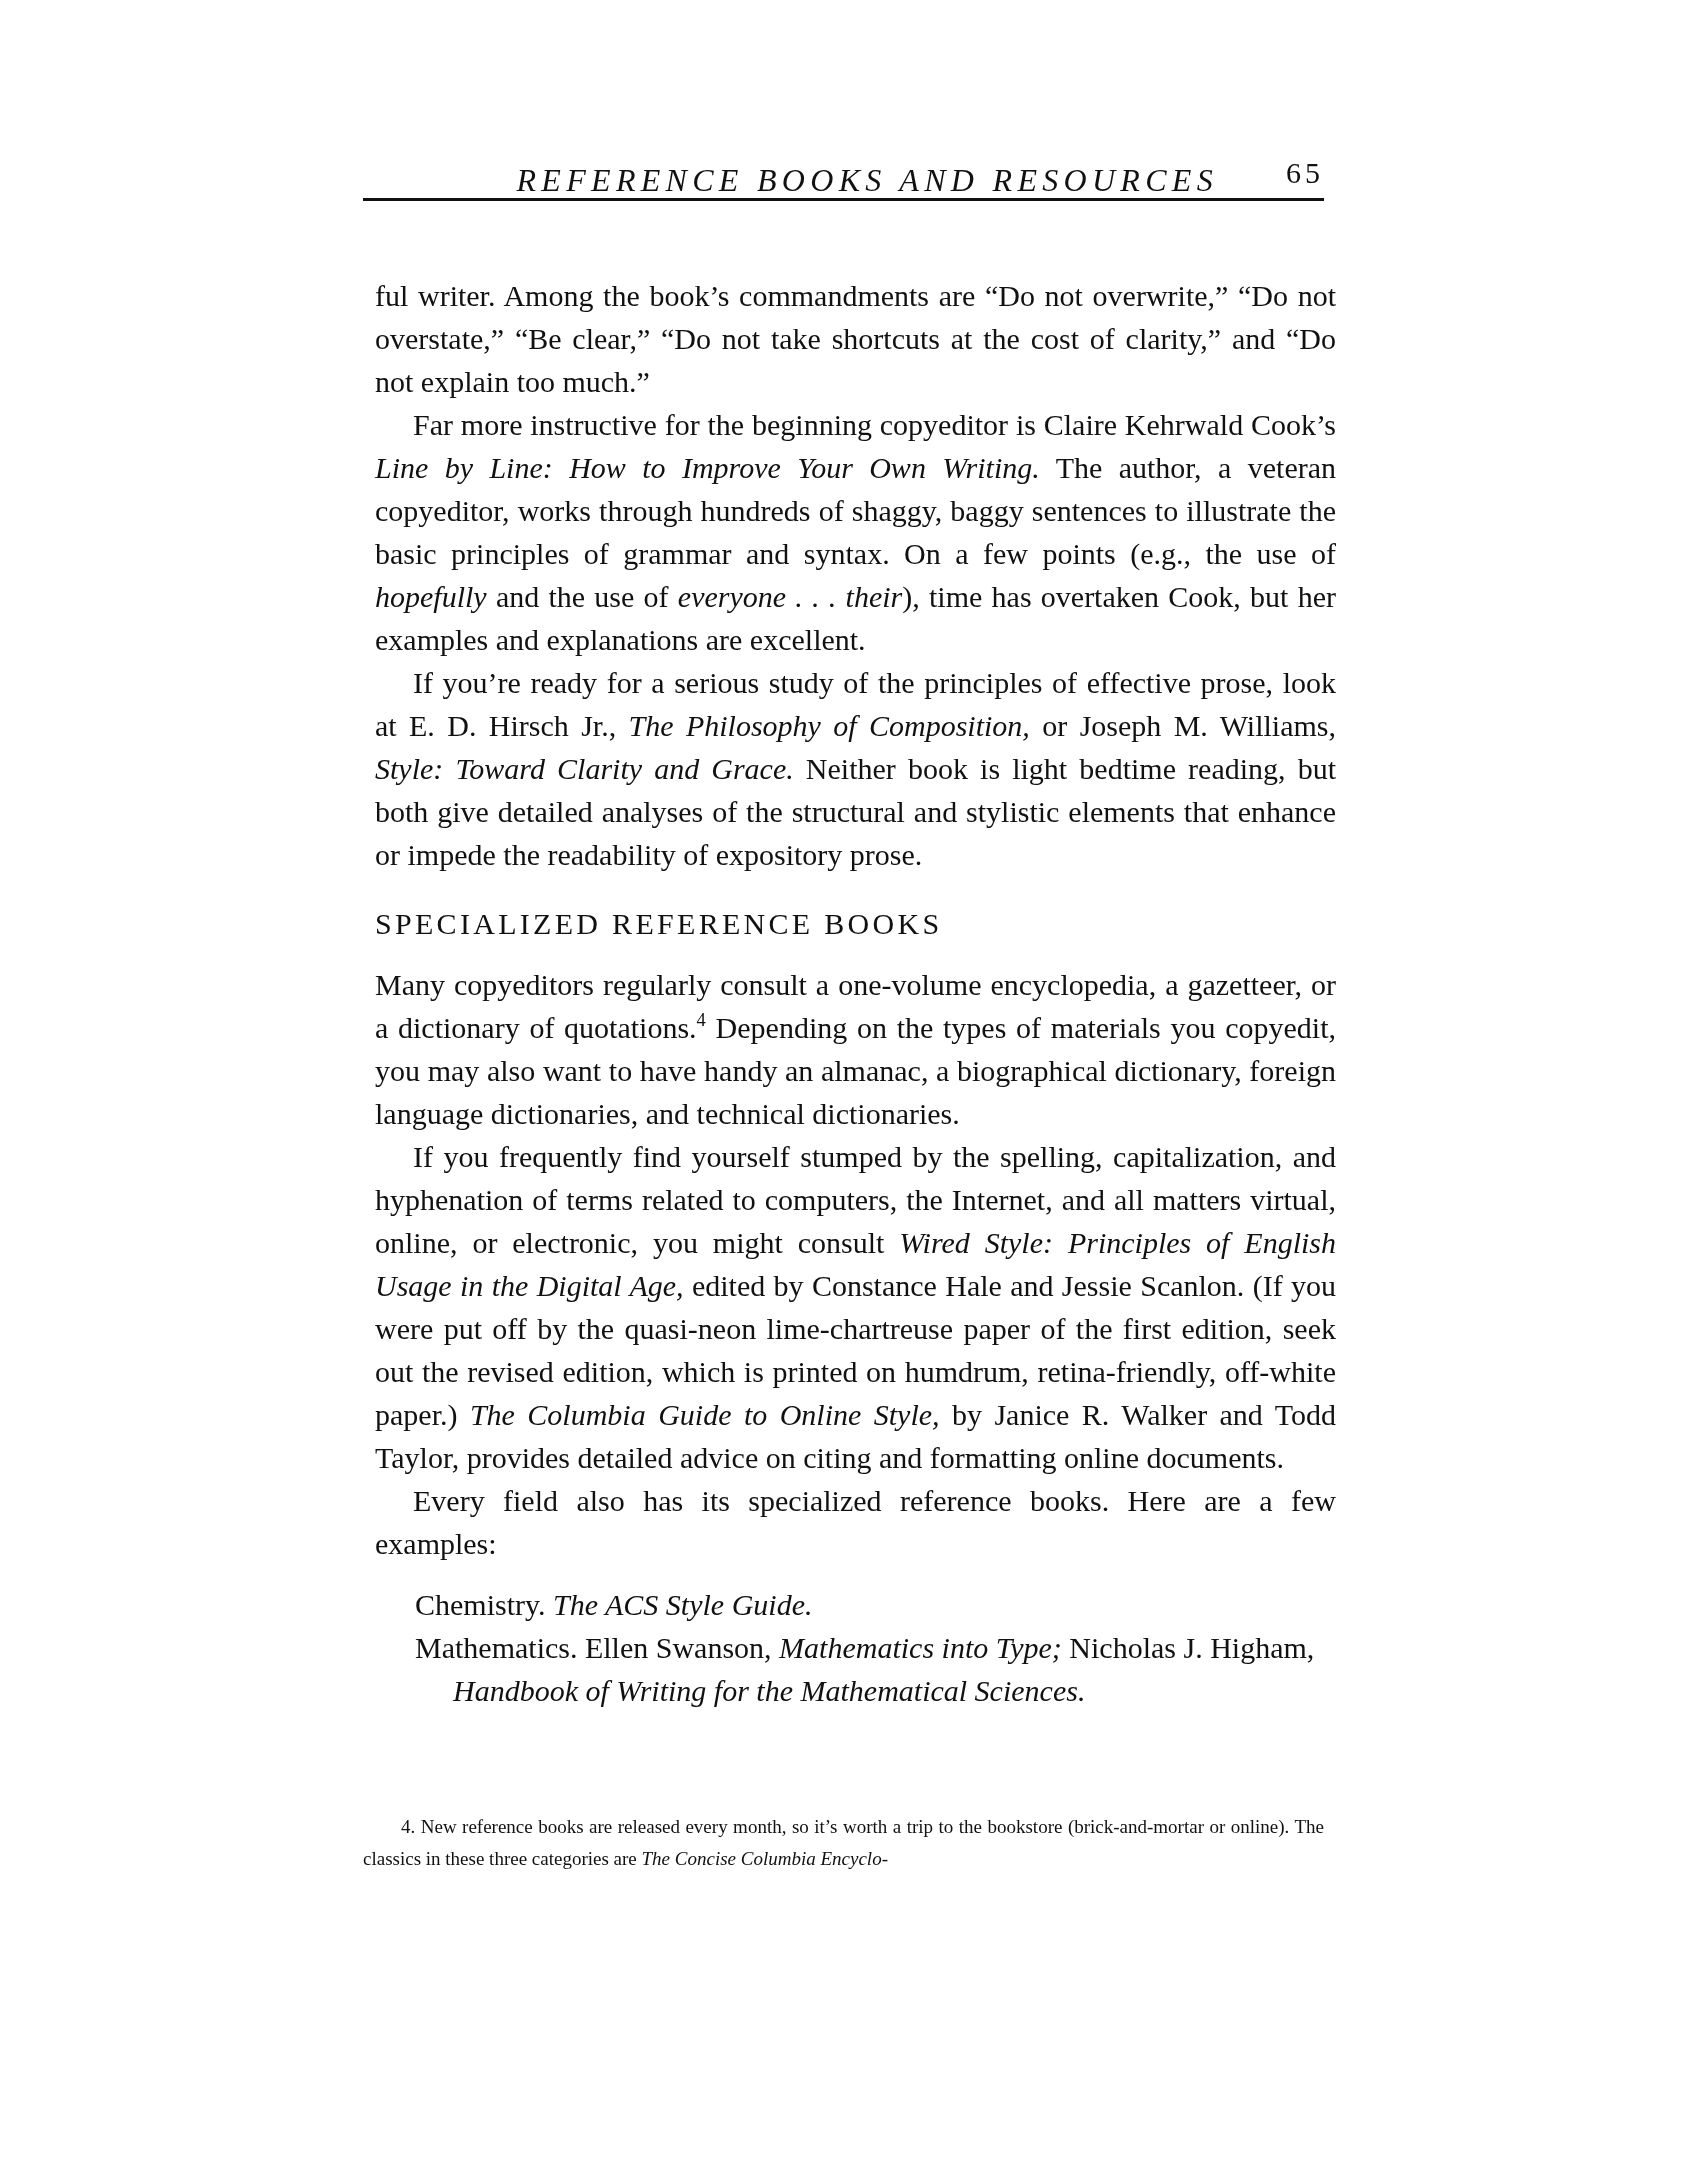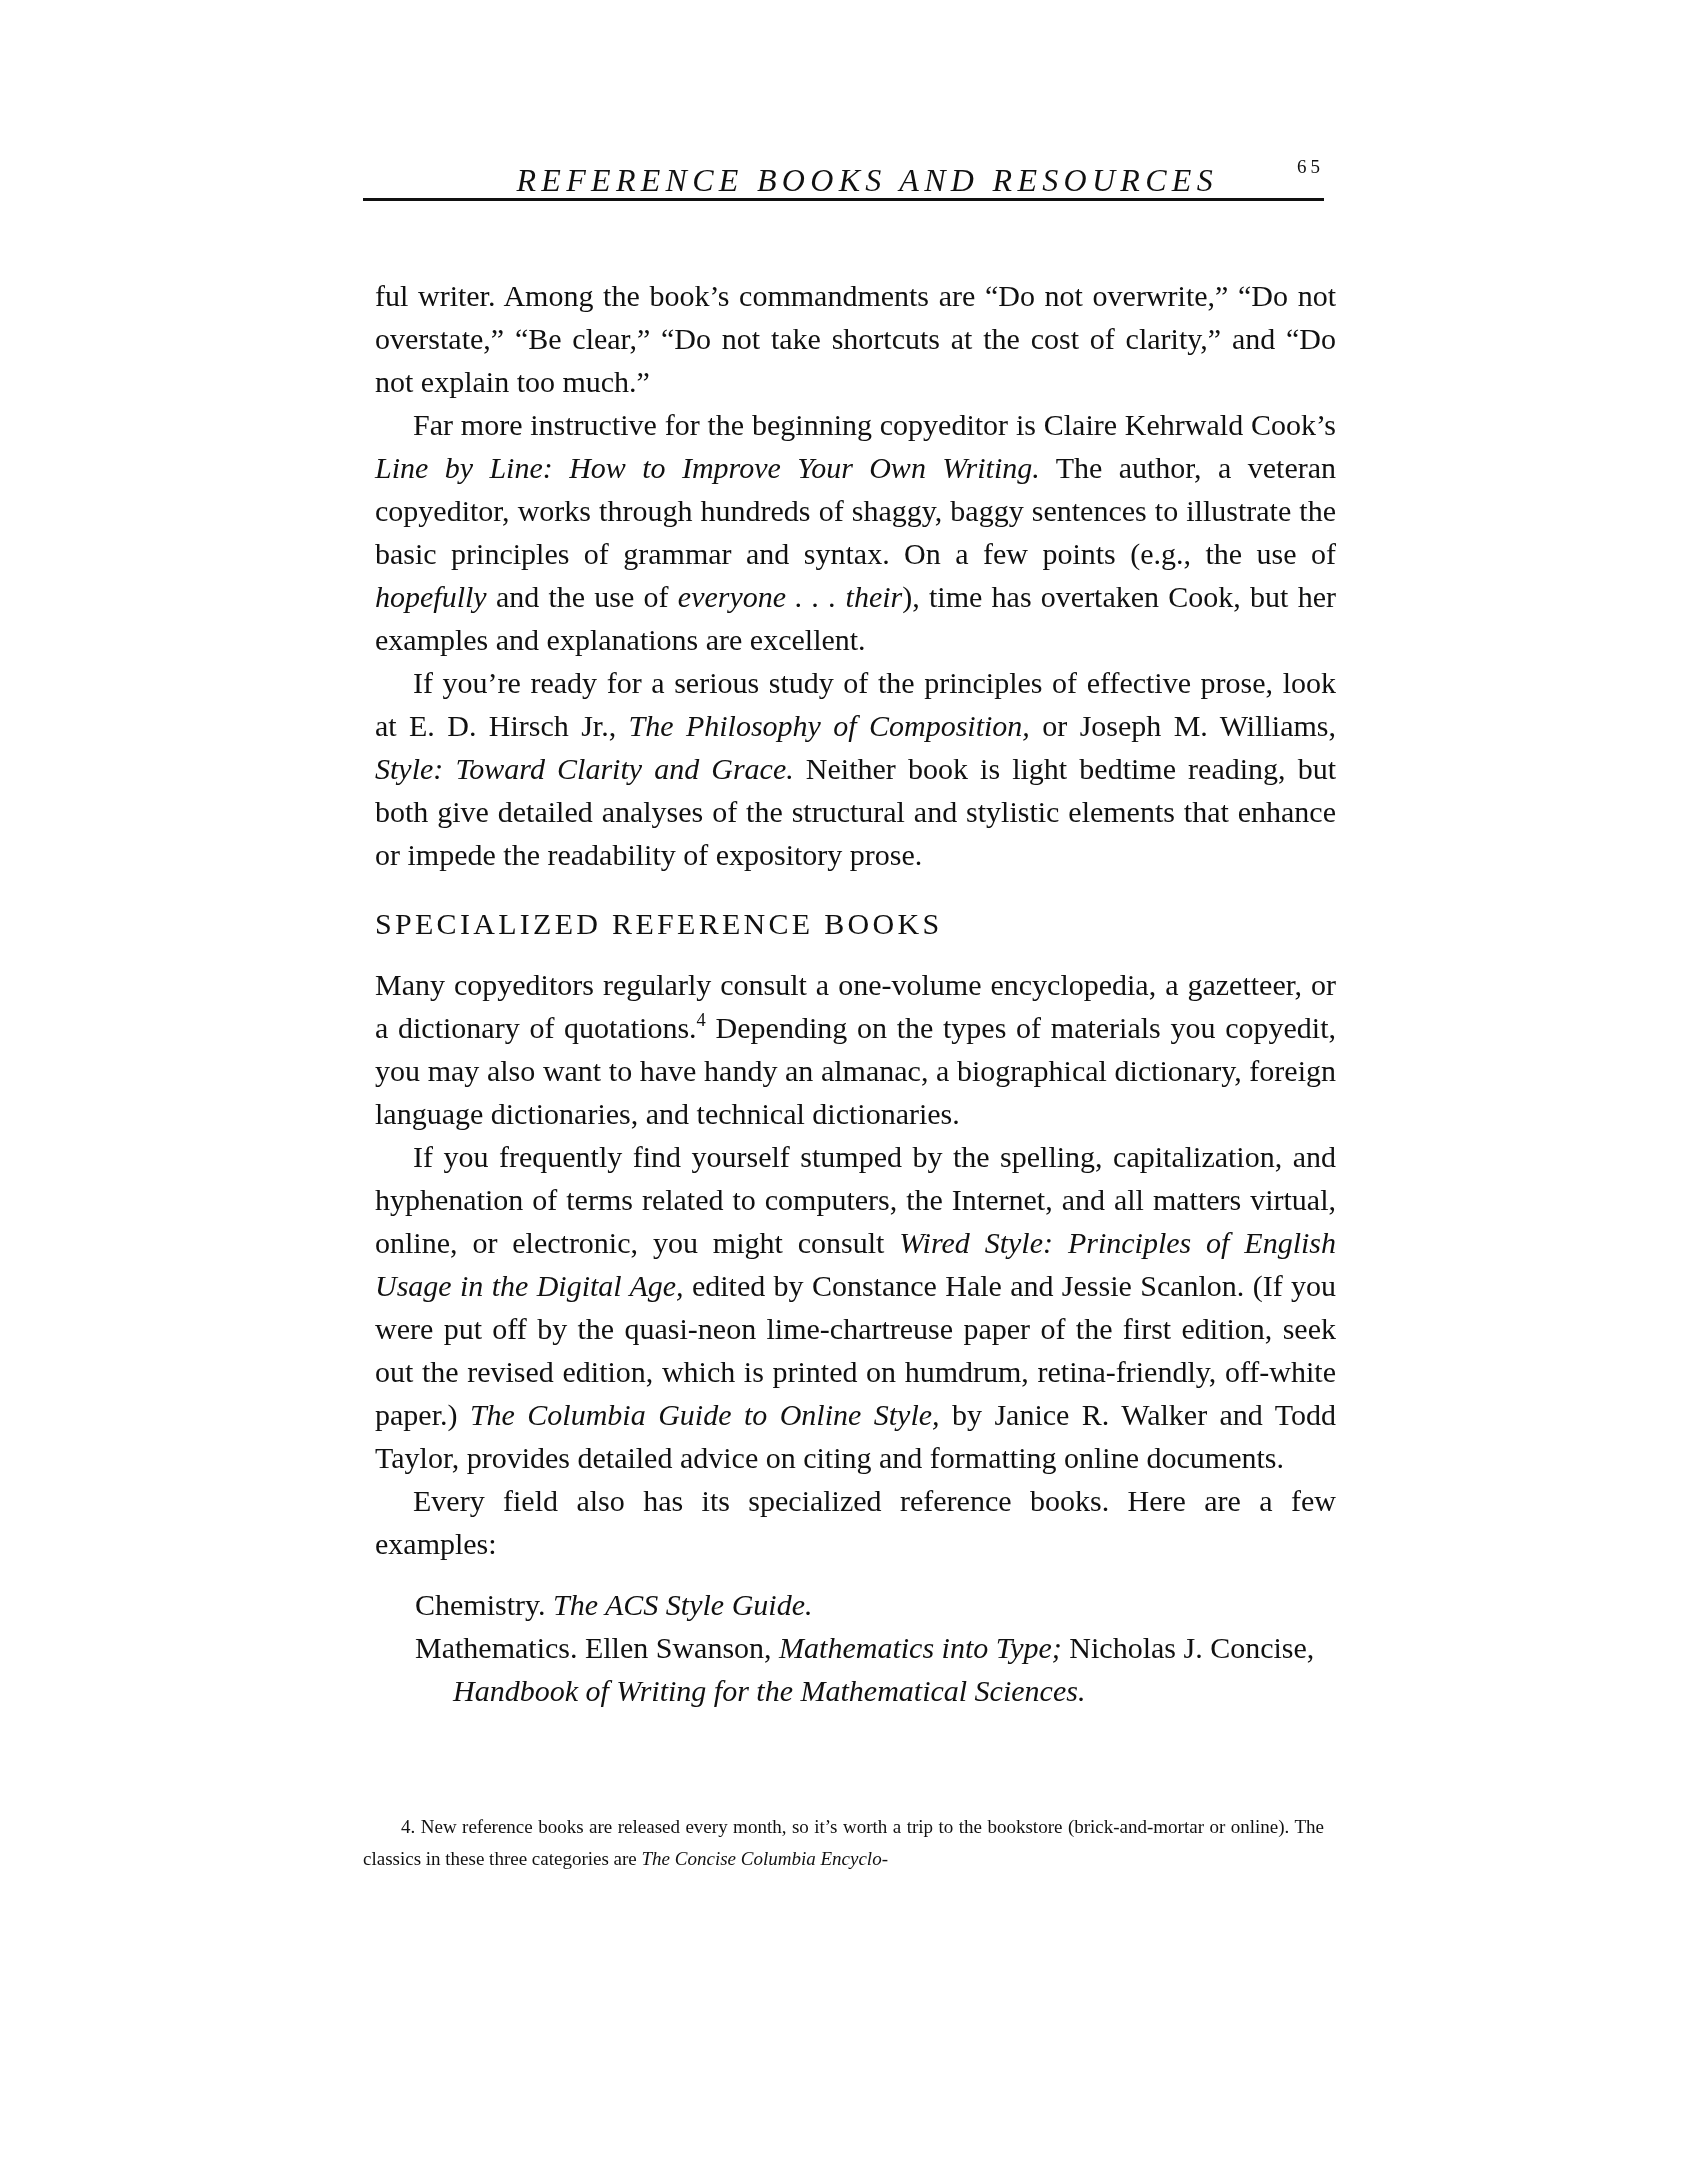--- a/index.html
+++ b/index.html
@@ -1,20 +1,20 @@
 <!DOCTYPE html>
 <html style="font-size:10.6px"><head>
 <meta charset="utf-8">
 <style>
   html, body { margin: 0; padding: 0; background: #ffffff; }
   body { width: 1687px; height: 2183px; position: relative; overflow: hidden; color: #111; }
   .page { position: absolute; left: 363px; top: 0; width: 961px; font-family: "Liberation Serif", "DejaVu Serif", serif; }
   .running-head { position: absolute; top: 156px; left: 0; width: 961px; height: 33px; }
   .rh-title { position: absolute; right: 106px; top: 6px; font-size: 32px; letter-spacing: 5.3px; font-style: italic; }
-  .rh-page { position: absolute; right: 0; top: 0; font-size: 19px; letter-spacing: 4px; }
+  .rh-page { position: absolute; right: 0; top: 0; font-size: 30px; letter-spacing: 4px; }
   .rule { position: absolute; top: 198px; left: 0; width: 961px; height: 2.6px; background: #111; }
   .body { position: absolute; top: 274px; left: 12px; width: 961px; font-size: 30px; line-height: 43px; }
   .body p { margin: 0; text-align: justify; hyphens: manual; }
   .body p.indent { text-indent: 38px; }
   .body i { font-style: italic; }
   .heading { margin: 28px 0 18.5px 0 !important; font-size: 30px; letter-spacing: 3.3px; line-height: 40px; text-align: left !important; }
   .list { margin-top: 18.5px; }
   .list .entry { padding-left: 78px; text-indent: -38px; margin-left: 0; text-align: left !important; }
   sup { font-size: 18.5px; line-height: 0; vertical-align: 12px; }
   .footnote { position: absolute; top: 1811px; left: 0; width: 961px; font-size: 19px; line-height: 32px; }
@@ -37,21 +37,21 @@
         <p class="indent"><span>If you’re ready for a serious study of the principles of effective prose, look at E. D. Hirsch Jr., </span><i>The Philosophy of Composition,</i><span> or Joseph M. Williams, </span><i>Style: Toward Clarity and Grace.</i><span> Neither book is light bedtime reading, but both give detailed analyses of the structural and stylistic elements that enhance or impede the readability of expository prose.</span></p>
       </div>
     <p class="heading">SPECIALIZED REFERENCE BOOKS</p>
     <div id="section-paras">
         <p><span>Many copyeditors regularly consult a one-volume encyclopedia, a gazetteer, or a dictionary of quotations.</span><sup>4</sup><span> Depending on the types of materials you copy­edit, you may also want to have handy an almanac, a biographical dictionary, foreign language dictionaries, and technical dictionaries.</span></p>
         <p class="indent"><span>If you frequently find yourself stumped by the spelling, capitalization, and hyphenation of terms related to computers, the Internet, and all matters vir­tual, online, or electronic, you might consult </span><i>Wired Style: Principles of En­glish Usage in the Digital Age,</i><span> edited by Constance Hale and Jessie Scanlon. (If you were put off by the quasi-neon lime-chartreuse paper of the first edi­tion, seek out the revised edition, which is printed on humdrum, retina-friendly, off-white paper.) </span><i>The Columbia Guide to Online Style,</i><span> by Janice R. Walker and Todd Taylor, provides detailed advice on citing and formatting online documents.</span></p>
         <p class="indent"><span>Every field also has its specialized reference books. Here are a few examples:</span></p>
       </div>
     <div class="list" id="examples">
         <p class="entry"><span>Chemistry.</span><span> </span><i>The ACS Style Guide.</i></p>
-        <p class="entry"><span>Mathematics.</span><span> Ellen Swanson, </span><i>Mathematics into Type;</i><span> Nicholas J. Concise, </span><i>Handbook of Writing for the Mathematical Sciences.</i></p>
+        <p class="entry"><span>Mathematics.</span><span> Ellen Swanson, </span><i>Mathematics into Type;</i><span> Nicholas J. Higham, </span><i>Handbook of Writing for the Mathematical Sciences.</i></p>
       </div>
   </div>
 
   <div class="footnote">
     <p id="footnote-p"><span>4.</span><span> New reference books are released every month, so it’s worth a trip to the bookstore (brick-and-mortar or online). The classics in these three categories are </span><i>The Concise Columbia Encyclo-</i></p>
   </div>
 </div>
 
 
 </body></html>

